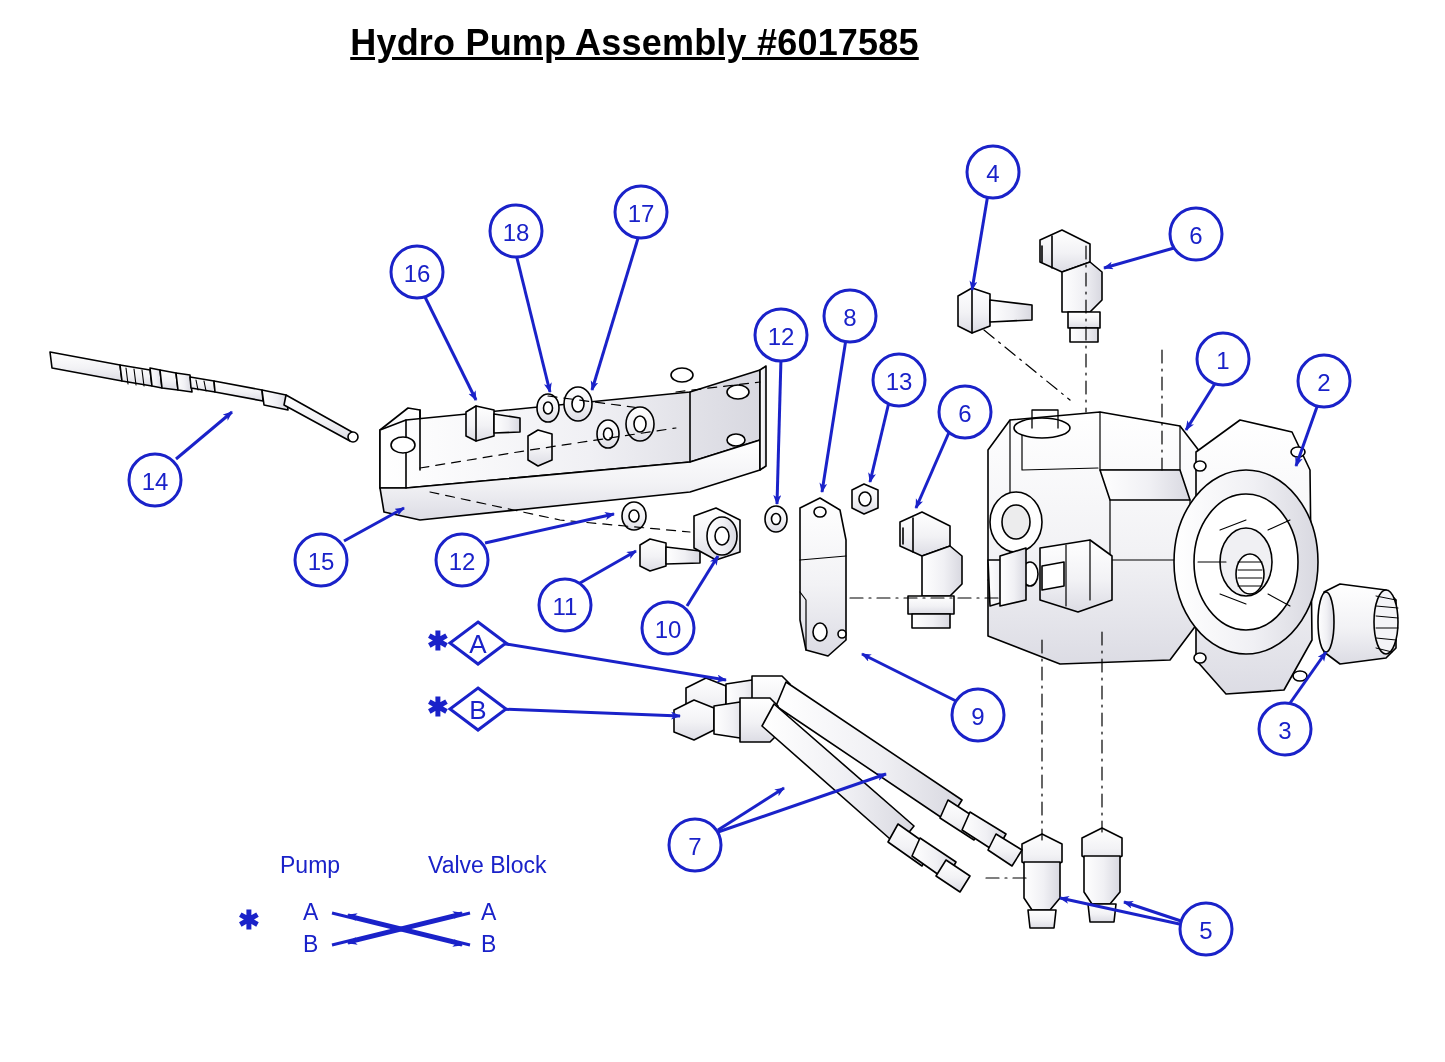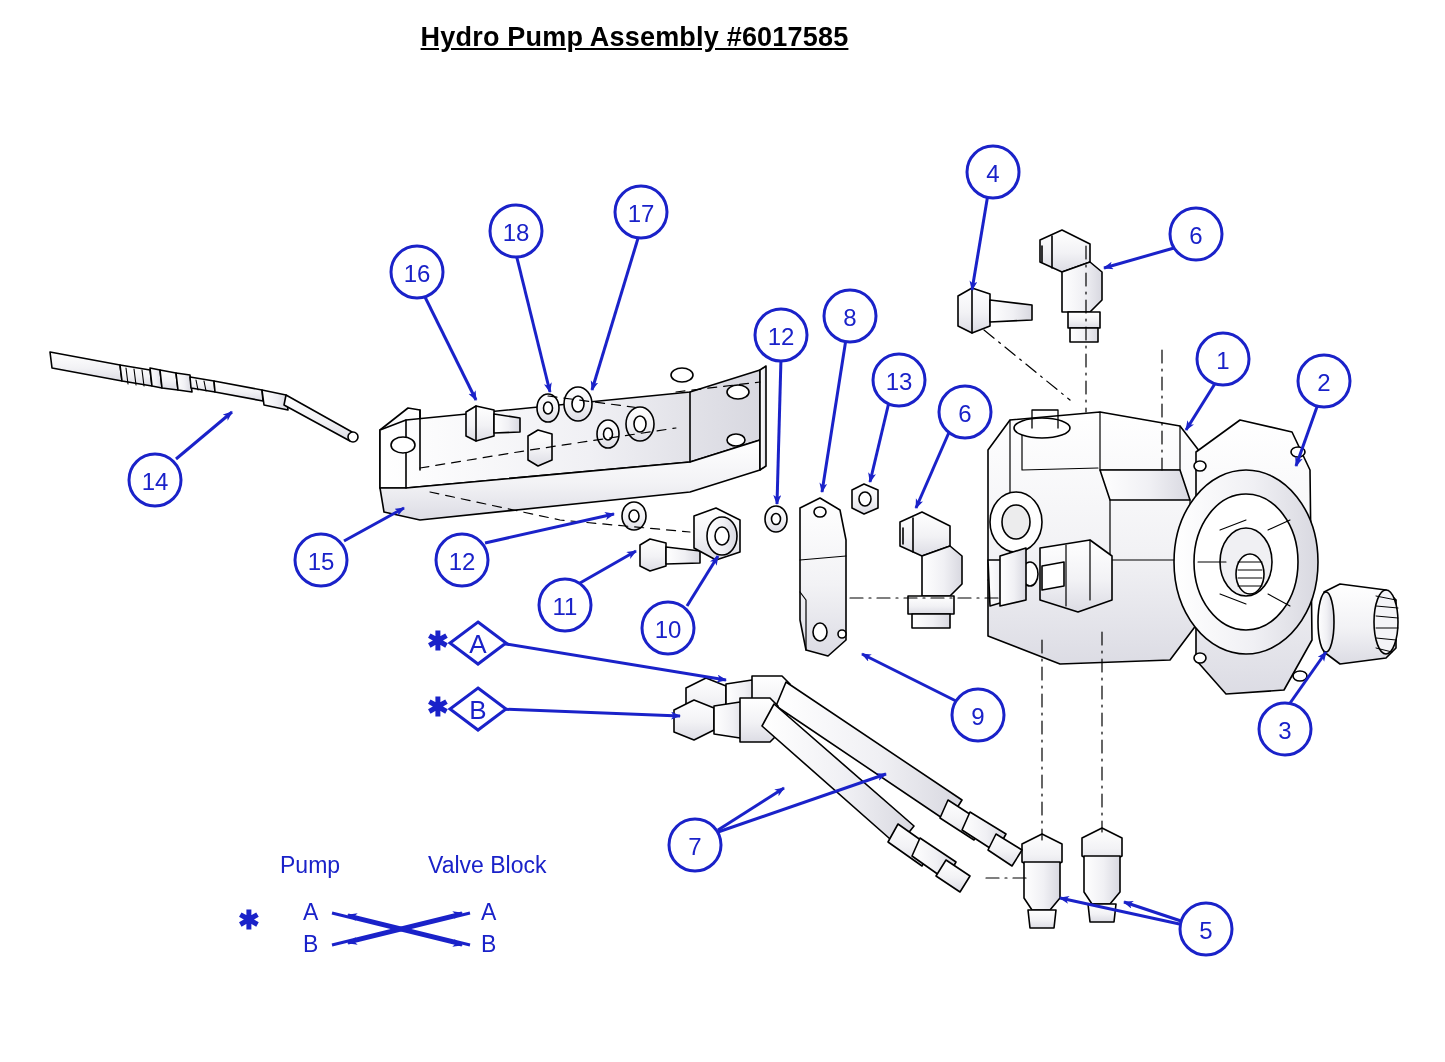--- a/index.html
+++ b/index.html
@@ -1,20 +1,20 @@
 <!DOCTYPE html>
 <html><head>
 <meta charset="utf-8">
 <style>
   html,body{margin:0;padding:0;background:#ffffff;}
   body{width:1445px;height:1062px;position:relative;overflow:hidden;
        font-family:"Liberation Sans",sans-serif;}
   #stage{position:absolute;left:0;top:0;width:1445px;height:1062px;}
   #title{position:absolute;left:0;top:22px;width:1269px;text-align:center;
-         font-size:27px;font-weight:bold;color:#000;text-decoration:underline;
+         font-size:36px;font-weight:bold;color:#000;text-decoration:underline;
          letter-spacing:0.2px;}
   svg{position:absolute;left:0;top:0;width:1445px;height:1062px;}
   .star{position:absolute;color:#1a22c9;font-size:26px;font-weight:bold;}
 </style>
 </head>
 <body>
 
 <div id="stage">
 
   <div id="title">Hydro Pump Assembly #6017585</div>

